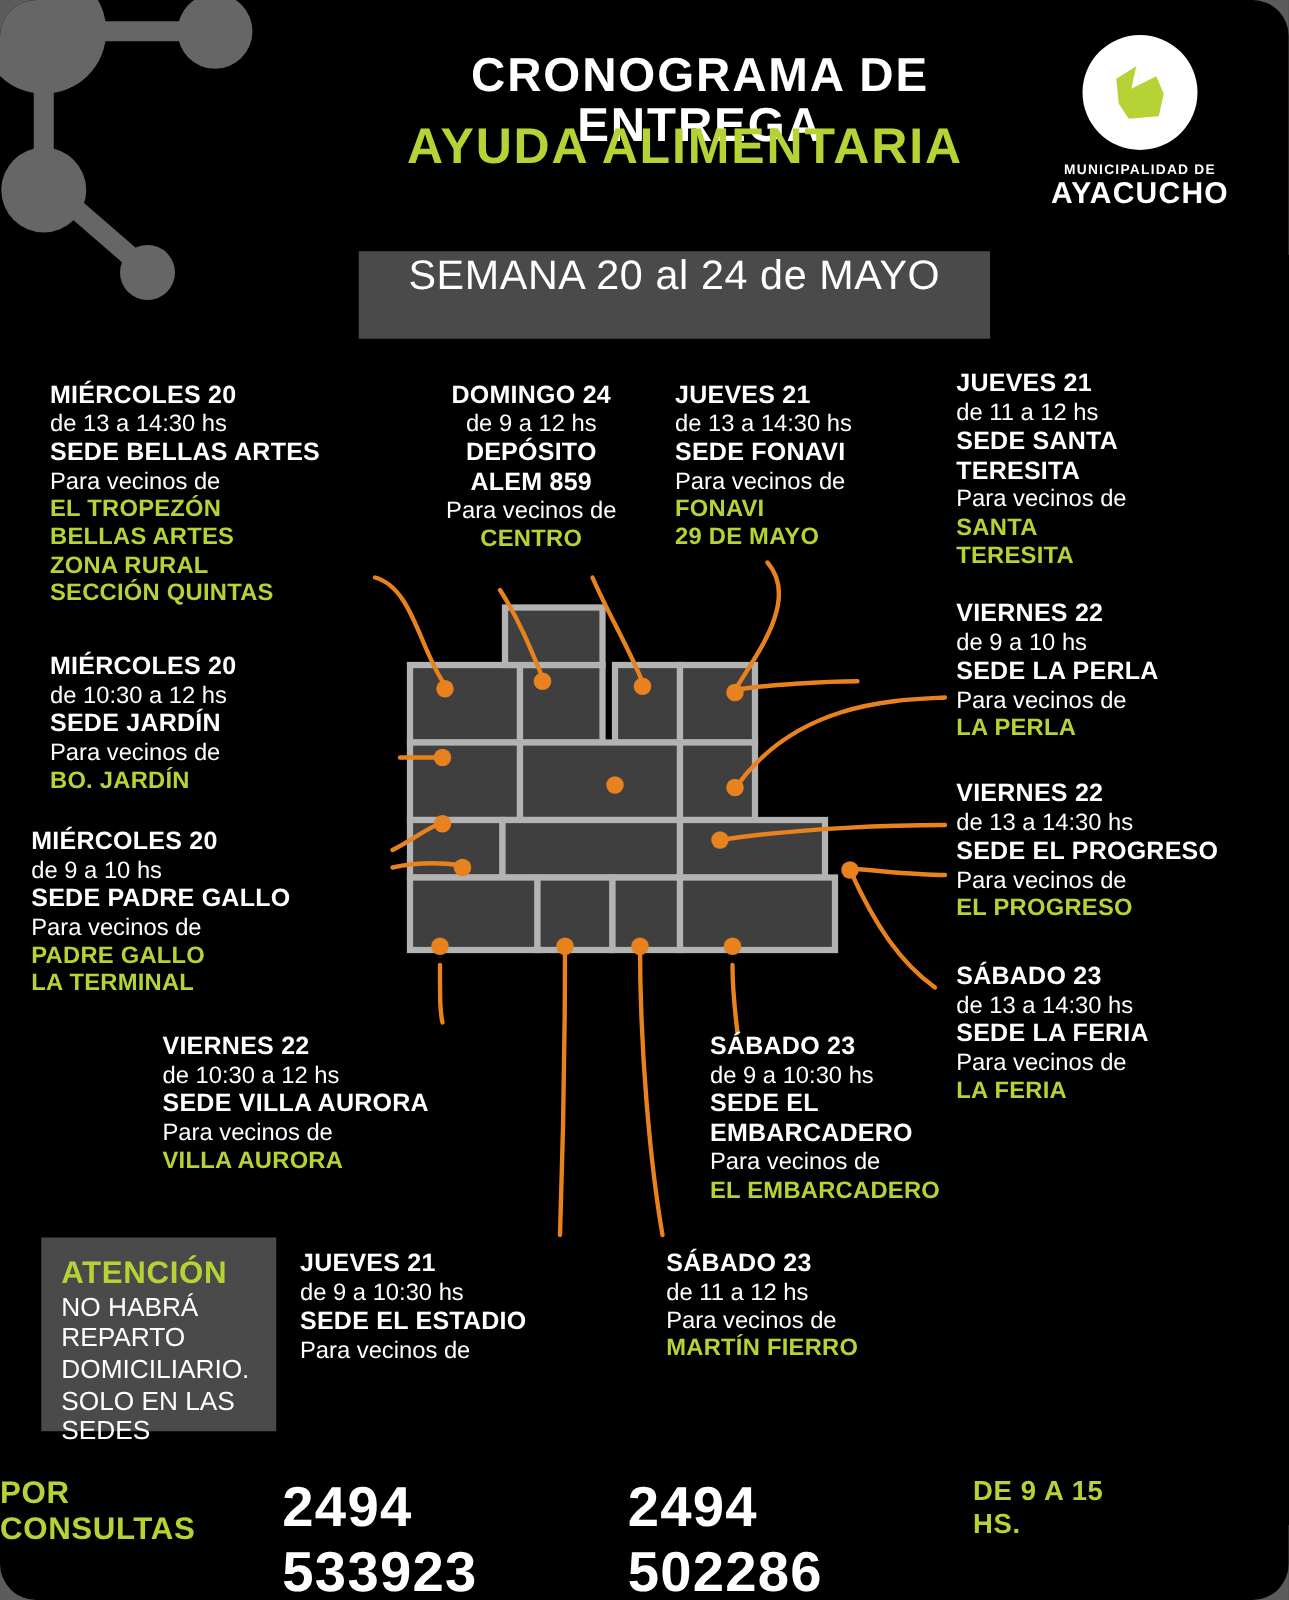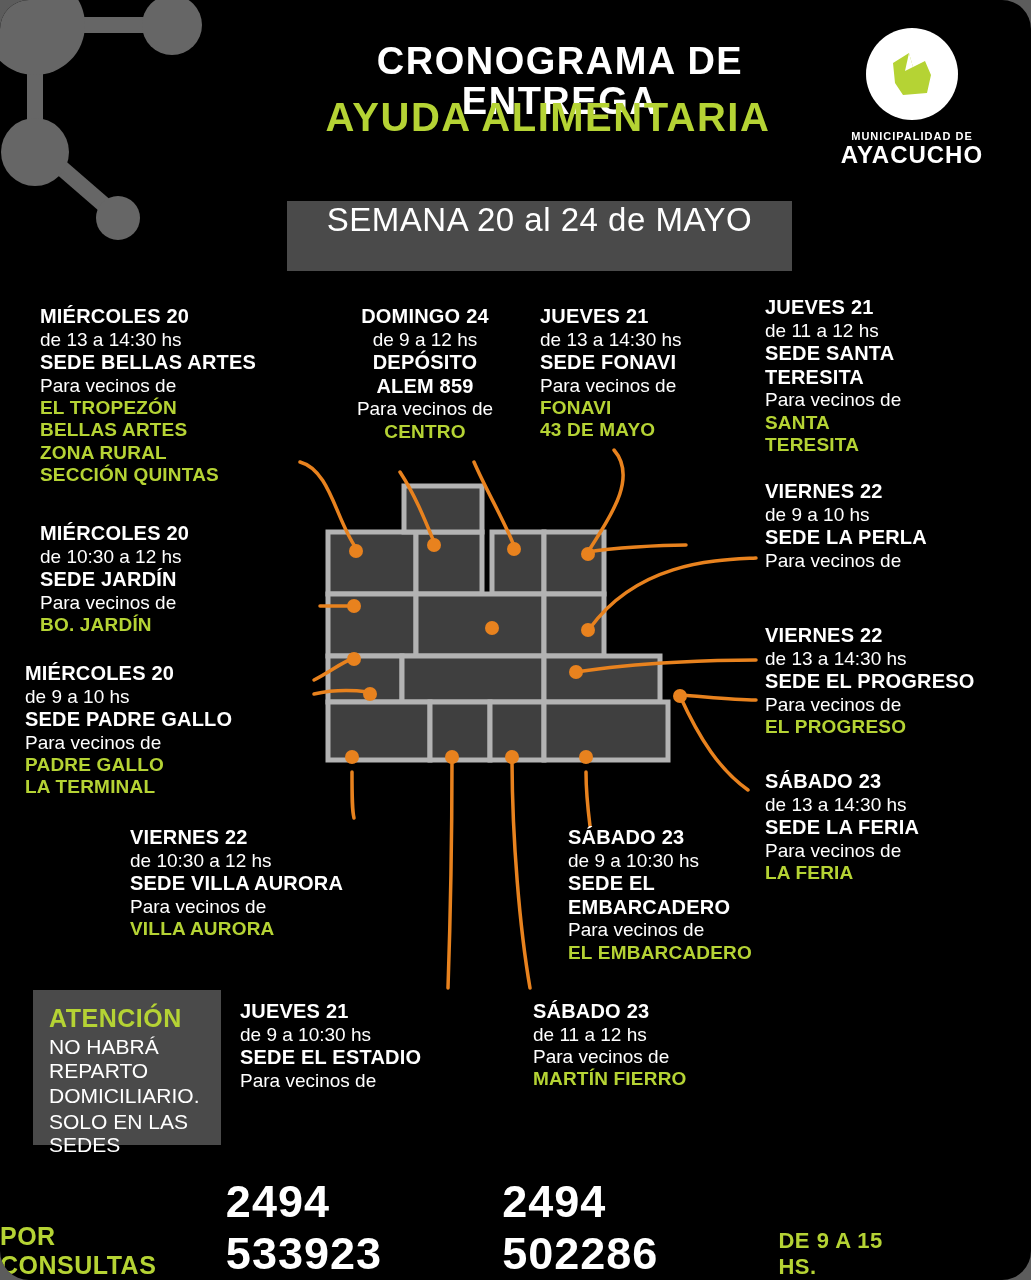--- a/index.html
+++ b/index.html
@@ -83,21 +83,21 @@
   .atencion {
     position: absolute; left: 33px; top: 990px; width: 188px; height: 155px;
     background: #4a4a4a; padding: 14px 16px;
   }
   .atencion .at-title { color: #b5d334; font-size: 25px; font-weight: bold; letter-spacing: 0.5px; }
   .atencion .at-text { color: #ffffff; font-size: 21px; line-height: 1.12; margin-top: 2px; }
 
   
   .footer {
     position: absolute; left: 0; top: 1180px; width: 917px; height: 100px;
-    display: flex; align-items: flex-end; justify-content: center; gap: 22px;
+    display: flex; align-items: flex-start; justify-content: center; gap: 22px;
   }
   .footer .f-label { color: #b5d334; font-size: 25px; font-weight: bold; letter-spacing: 0.5px; }
   .footer .f-phone { color: #ffffff; font-size: 45px; font-weight: bold; letter-spacing: 1px; }
   .footer .f-hours { color: #b5d334; font-size: 22px; font-weight: bold; letter-spacing: 0.5px; }
 </style>
 </head>
 <body>
 
 <div id="page">
 
@@ -226,38 +226,39 @@
     <div class="para">Para vecinos de</div>
     <div class="zone">CENTRO</div>
   </div>
 
   <div class="block al-l" style="left:540px; top:305px; width:200px;">
     <div class="day">JUEVES 21</div>
     <div class="time">de 13 a 14:30 hs</div>
     <div class="sede">SEDE FONAVI</div>
     <div class="para">Para vecinos de</div>
     <div class="zone">FONAVI</div>
-    <div class="zone">43 DE MAYO</div>
+    <div class="zone">29 DE MAYO</div>
   </div>
 
   <div class="block al-l" style="left:765px; top:296px; width:240px;">
     <div class="day">JUEVES 21</div>
     <div class="time">de 11 a 12 hs</div>
     <div class="sede">SEDE SANTA</div>
     <div class="sede">TERESITA</div>
     <div class="para">Para vecinos de</div>
     <div class="zone">SANTA</div>
     <div class="zone">TERESITA</div>
   </div>
 
   <div class="block al-l" style="left:765px; top:480px; width:240px;">
     <div class="day">VIERNES 22</div>
     <div class="time">de 9 a 10 hs</div>
     <div class="sede">SEDE LA PERLA</div>
     <div class="para">Para vecinos de</div>
+    <div class="zone">LA PERLA</div>
   </div>
 
   <div class="block al-l" style="left:765px; top:624px; width:255px;">
     <div class="day">VIERNES 22</div>
     <div class="time">de 13 a 14:30 hs</div>
     <div class="sede">SEDE EL PROGRESO</div>
     <div class="para">Para vecinos de</div>
     <div class="zone">EL PROGRESO</div>
   </div>
 

